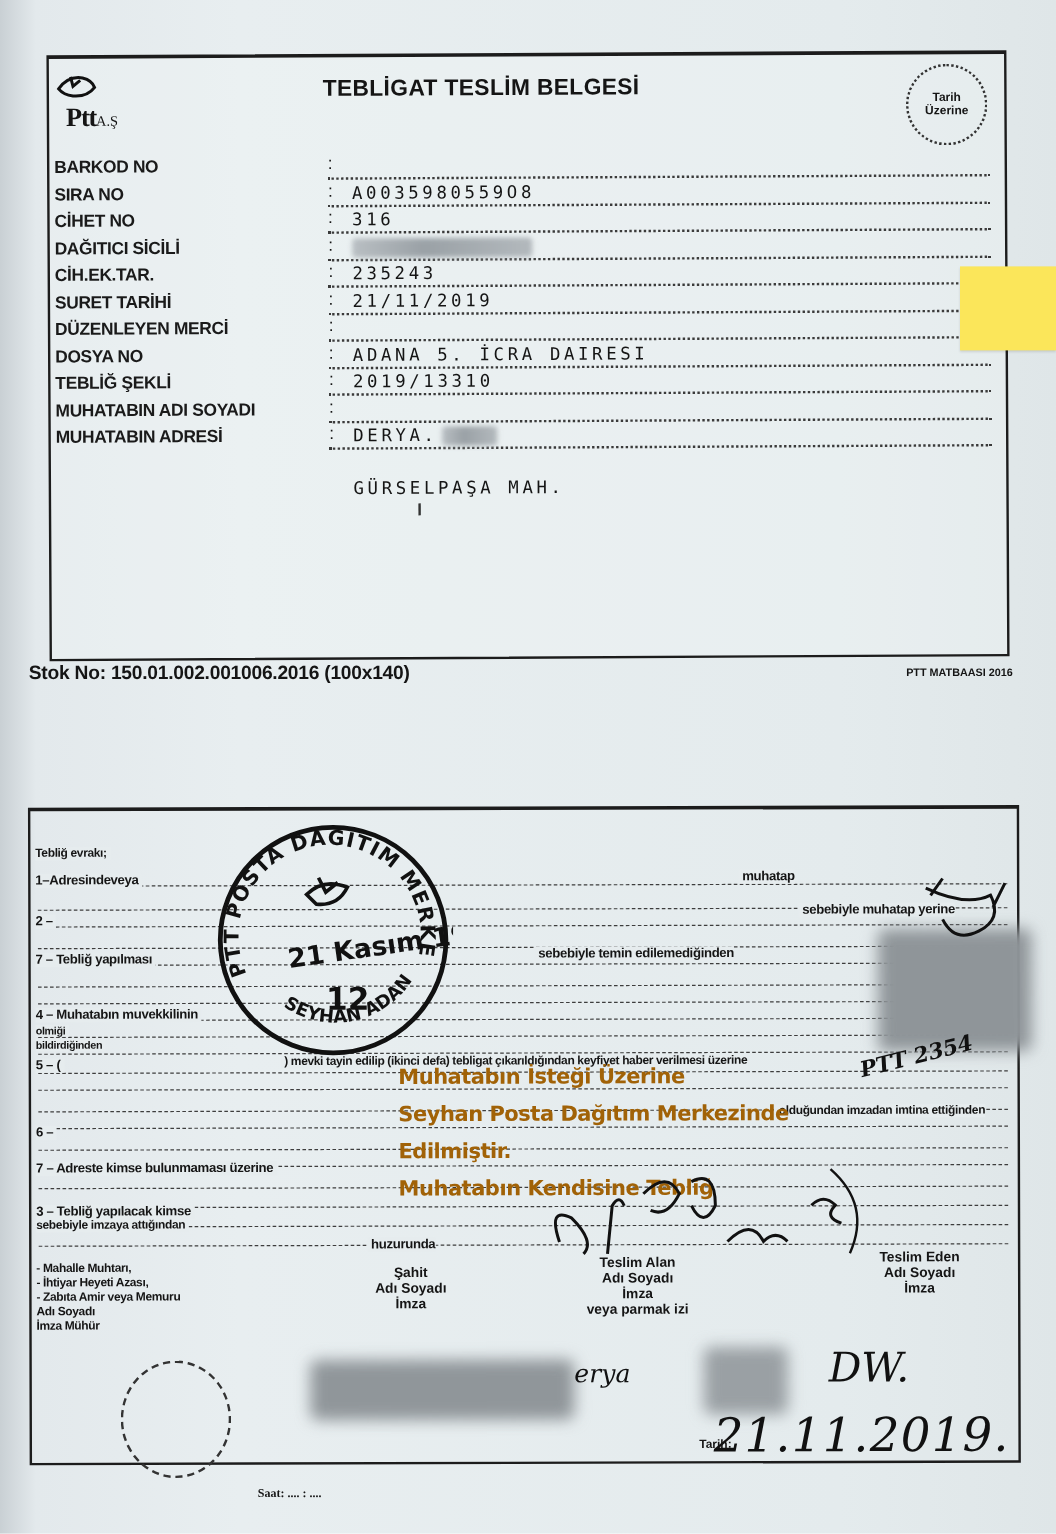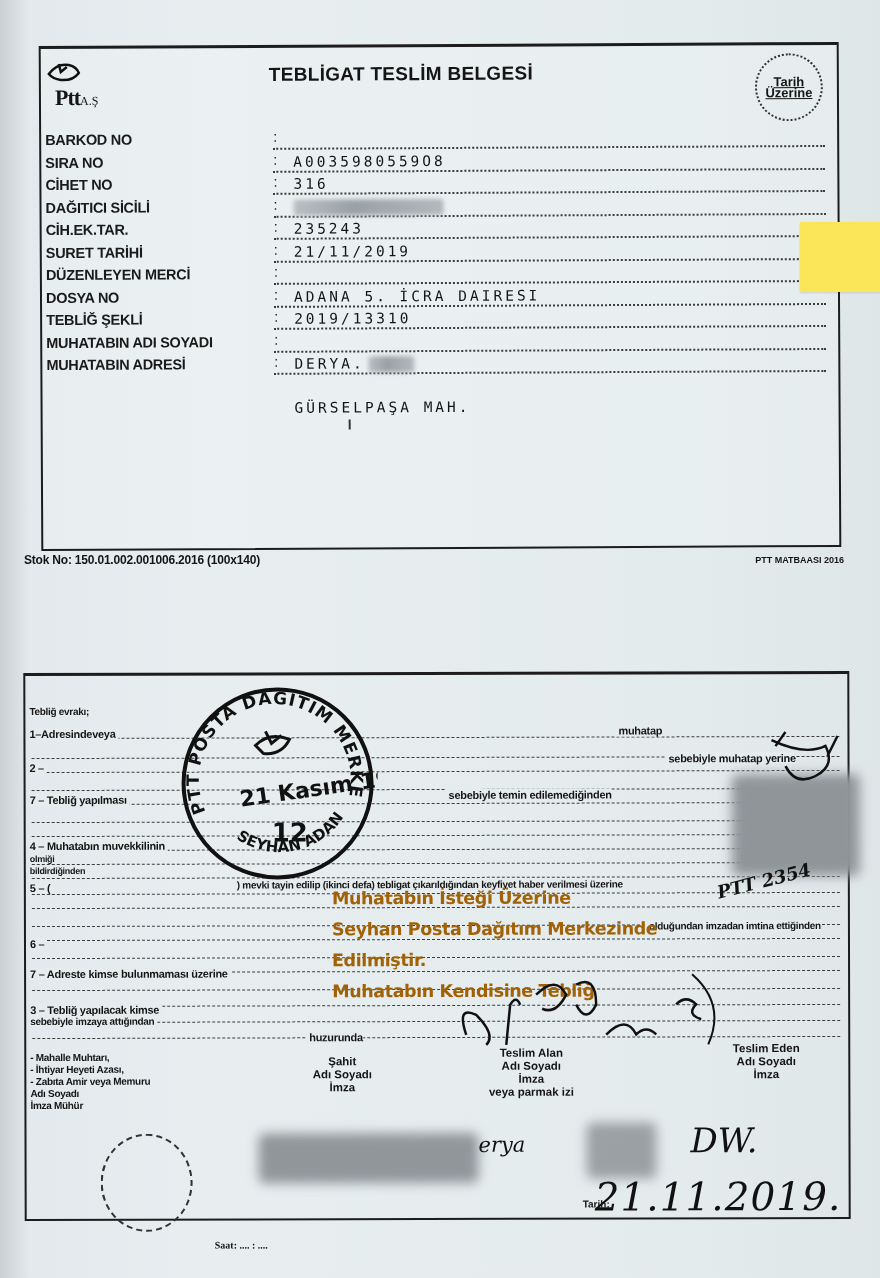--- a/index.html
+++ b/index.html
@@ -24,21 +24,21 @@
   .logo .brand { position: absolute; left: 14px; top: 26px; font-weight: bold; font-size: 22px; letter-spacing: -1px; font-family: "Liberation Serif", serif; }
   .logo .brand small { font-size: 12px; font-weight: normal; letter-spacing: 0; }
   .form-title {
     position: absolute; left: 228px; top: 16px;
     font-size: 19px; font-weight: bold; letter-spacing: 0.3px;
   }
   .date-stamp-circle {
     position: absolute; right: 14px; top: 8px; width: 68px; height: 68px;
     border: 2px dotted #333; border-radius: 50%;
     display: flex; flex-direction: column; align-items: center; justify-content: center;
-    font-size: 13px; font-weight: bold; line-height: 11px; text-align: left; text-decoration: underline;
+    font-size: 10px; font-weight: bold; line-height: 11px; text-align: left;
   }
   .fields { position: absolute; left: 4px; top: 80px; width: 780px; }
   .field-row { position: relative; height: 22.5px; }
   .field-label {
     position: absolute; left: 0; top: 3px; font-size: 14.5px; font-weight: bold;
     letter-spacing: -0.3px; white-space: nowrap; color: #1a1a1a;
   }
   .field-value {
     position: absolute; left: 228px; right: 0; top: 0; height: 22px;
     border-bottom: 2px dotted #3a3a3a;
@@ -50,21 +50,21 @@
     display: inline-block; height: 16px; vertical-align: middle;
     background: linear-gradient(90deg, #b9bfc3, #9aa1a6 40%, #b3b9bd);
     filter: blur(2px); border-radius: 3px;
   }
   .address-line2 {
     position: absolute; left: 252px; top: 352px;
     font-family: "DejaVu Sans Mono", monospace; font-size: 14.5px; letter-spacing: 3px;
   }
   .tick-mark { position: absolute; left: 306px; top: 372px; width: 2px; height: 10px; background: #333; }
 
-  .footer-stok { position: absolute; left: 24px; top: 553px; font-size: 12px; font-weight: bold; letter-spacing: -0.2px; }
+  .footer-stok { position: absolute; left: 24px; top: 553px; font-size: 16px; font-weight: bold; letter-spacing: -0.2px; }
   .footer-matbaa { position: absolute; right: 36px; top: 555px; font-size: 9px; font-weight: bold; }
 
   .sticky-note {
     position: absolute; left: 800px; top: 222px; width: 80px; height: 70px;
     background: #fbe65a; box-shadow: 0 1px 2px rgba(0,0,0,0.12);
   }
 
   
   .bottom-form {
     position: absolute; left: 24px; top: 672px; width: 826px; height: 548px;

